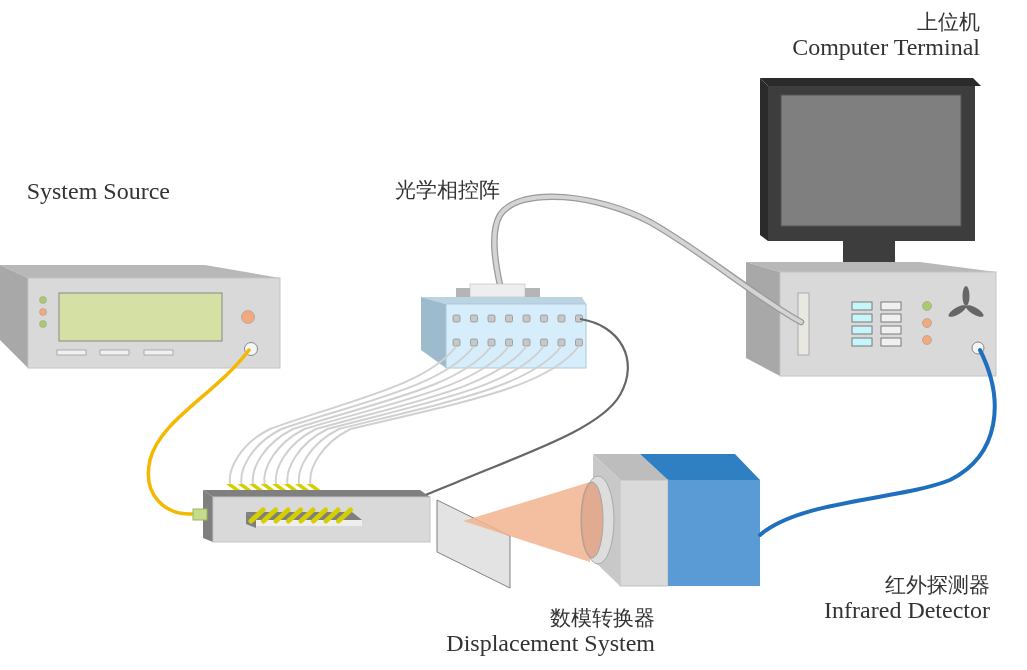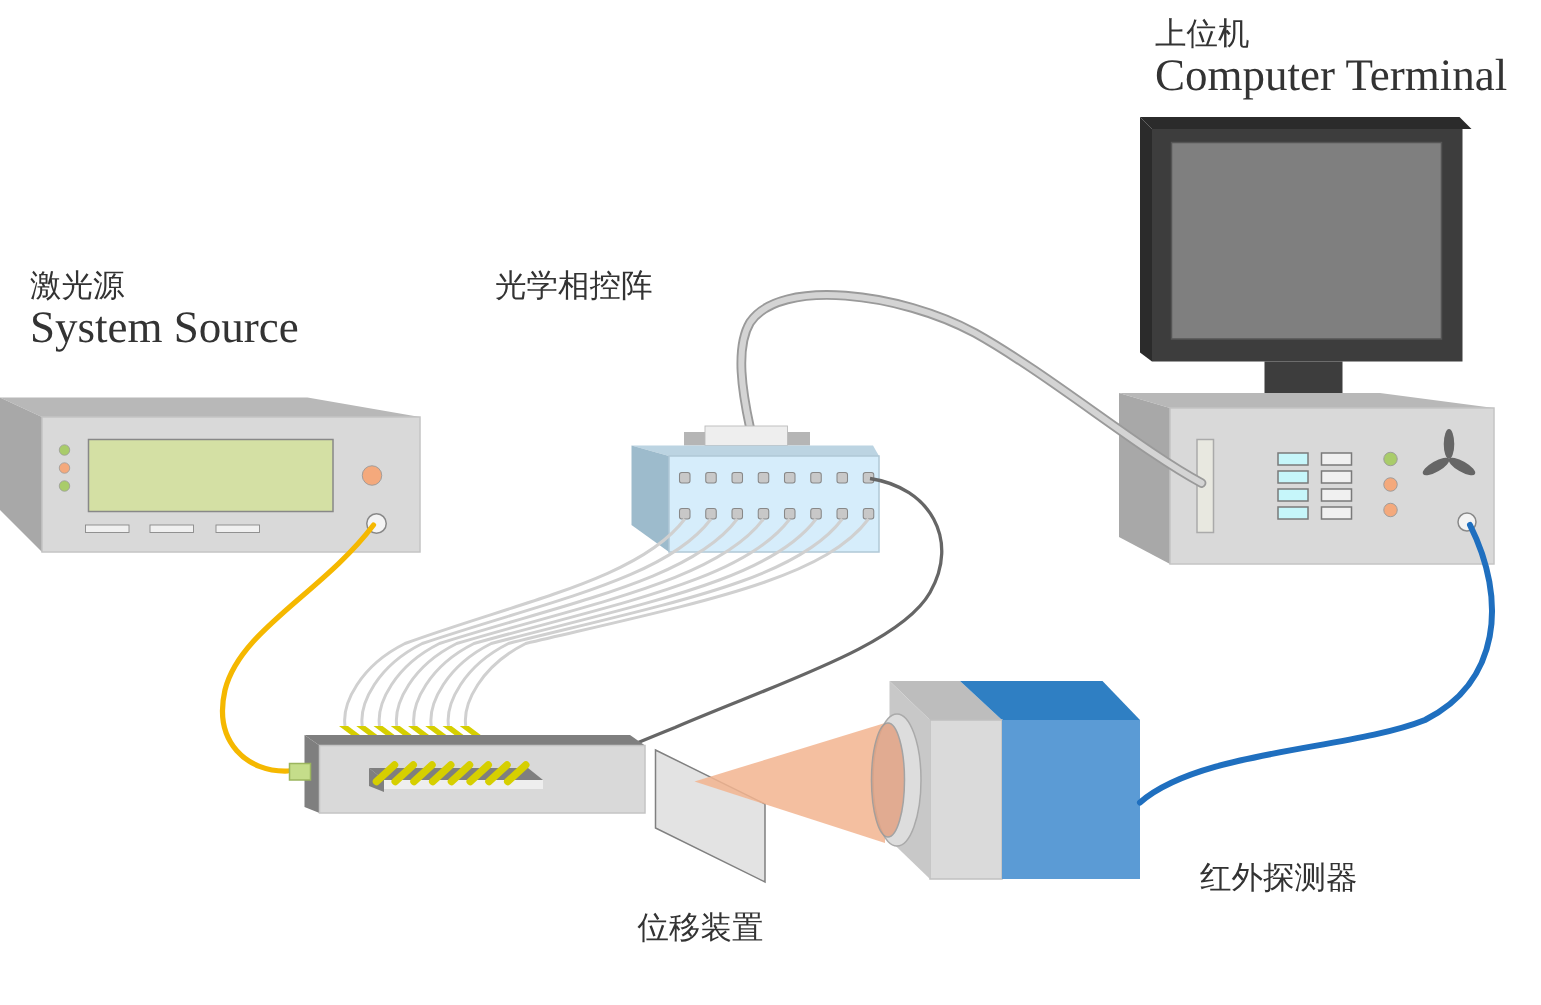--- a/index.html
+++ b/index.html
@@ -1,20 +1,20 @@
 <!DOCTYPE html>
 <html><head>
 <meta charset="utf-8">
 <style>
   html,body{margin:0;padding:0;background:#ffffff;}
   body{width:1027px;height:670px;position:relative;overflow:hidden;font-family:"Liberation Serif","DejaVu Serif",serif;}
   svg{position:absolute;left:0;top:0;}
-  .lbl{position:absolute;text-align:left;color:#333333;font-family:"Liberation Serif","DejaVu Serif",serif;line-height:1.15;white-space:nowrap;}
+  .lbl{position:absolute;text-align:right;color:#333333;font-family:"Liberation Serif","DejaVu Serif",serif;line-height:1.15;white-space:nowrap;}
   .lbl .zh{display:block;font-size:21px;}
-  .lbl .en{display:block;font-size:30px;}
+  .lbl .en{display:block;font-size:24px;}
 </style>
 </head>
 <body>
 
 <svg width="1027" height="670" viewBox="0 0 1027 670">
 
   <g>
 
     <g>
       <polygon points="760,78 973,78 981,86 768,86" fill="#2b2b2b"></polygon>
@@ -155,35 +155,36 @@
     <g>
       <ellipse cx="598" cy="520" rx="16" ry="44" fill="#dddddd" stroke="#aaa"></ellipse>
       <ellipse cx="592" cy="520" rx="11" ry="38" fill="#e2a384" opacity="0.85" stroke="#999"></ellipse>
     </g>
   </g>
 
   <path d="M760,535 C800,500 900,500 950,480 C1000,455 1005,400 980,350" fill="none" stroke="#1f6fbf" stroke-width="4" stroke-linecap="round"></path>
 </svg>
 
 <div class="lbl" style="left:20px;top:178px;width:150px;">
-  <span class="zh">激光源</span>
   <span class="en">System Source</span>
 </div>
 
 <div class="lbl" style="left:330px;top:178px;width:170px;">
   <span class="zh">光学相控阵</span>
 </div>
 
 <div class="lbl" style="left:770px;top:10px;width:210px;">
   <span class="zh">上位机</span>
   <span class="en">Computer Terminal</span>
 </div>
 
 <div class="lbl" style="left:250px;top:553px;width:140px;line-height:1.6;">
 </div>
 
 <div class="lbl" style="left:425px;top:606px;width:230px;">
-  <span class="zh">位移装置</span>
+  <span class="zh">数模转换器</span>
+  <span class="en">Displacement System</span>
 </div>
 
 <div class="lbl" style="left:800px;top:573px;width:190px;">
   <span class="zh">红外探测器</span>
+  <span class="en">Infrared Detector</span>
 </div>
 
 </body></html>

